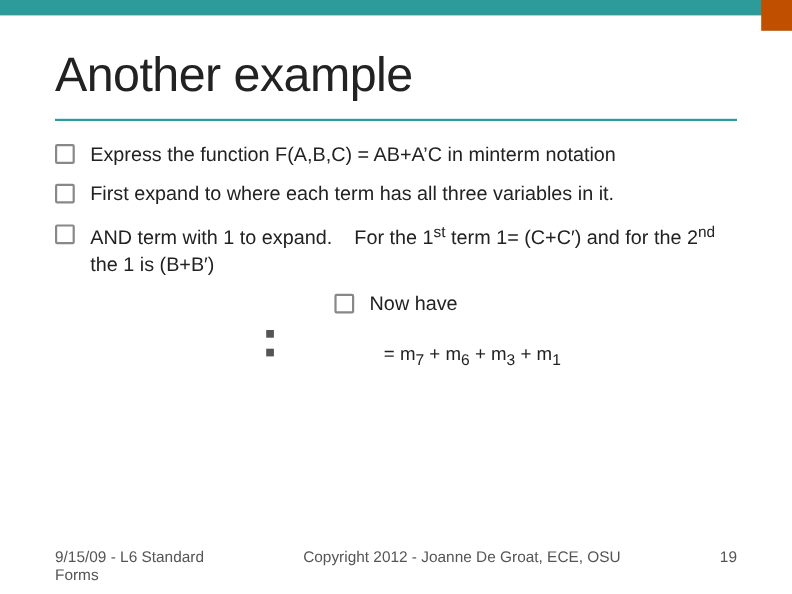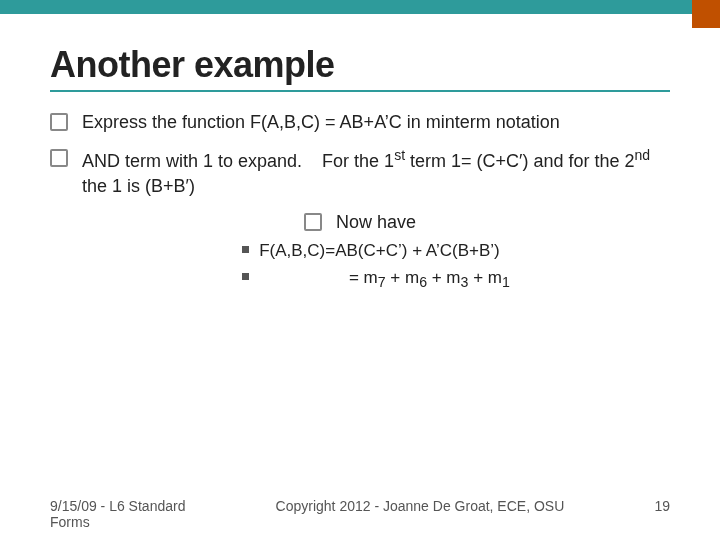--- a/index.html
+++ b/index.html
@@ -29,24 +29,24 @@
     }
 
     .slide-content {
       position: absolute;
       top: 14px;
       left: 0; right: 0; bottom: 0;
       padding: 30px 50px 20px 50px;
     }
 
     .title {
-      font-size: 36px;
-      font-weight: bold;
+      font-size: 44px;
+      font-weight: normal;
       color: #222;
-      margin-bottom: 4px;
+      margin-bottom: 14px;
       letter-spacing: -0.5px;
     }
 
     .divider {
       border: none;
       border-top: 2px solid #2e9b9b;
       margin-bottom: 18px;
     }
 
     .bullets {
@@ -142,39 +142,42 @@
   <h1 class="title">Another example</h1>
   <hr class="divider">
 
   <ul class="bullets">
 
     <li>
       <div class="bullet-dot"></div>
       <span class="bullet-text">Express the function F(A,B,C) = AB+A’C in minterm notation</span>
     </li>
 
+    <li>
+      <div class="bullet-dot"></div>
+      <span class="bullet-text">First expand to where each term has all three variables in it.</span>
+    </li>
 
     <li>
       <div class="bullet-dot"></div>
       <span class="bullet-text">
         AND term with 1 to expand.&nbsp;&nbsp;&nbsp;&nbsp;For the 1<sup>st</sup> term 1= (C+C′) and for the 2<sup>nd</sup> the 1 is (B+B′)
       </span>
     </li>
 
     <li style="flex-direction: column; align-items: center;">
       <div style="display: flex; align-items: flex-start;">
         <div class="bullet-dot"></div>
         <span class="bullet-text">Now have</span>
       </div>
 
       <ul class="sub-bullets" style="margin-left: 32px;">
 
         <li>
           <div class="sub-bullet-square"></div>
-          <span>F(A,B,C)=AB(C+C’) + A’C(B+B’)</span>
         </li>
 
 
         <li>
           <div class="sub-bullet-square"></div>
           <span>
             &nbsp;&nbsp;&nbsp;&nbsp;&nbsp;&nbsp;&nbsp;&nbsp;&nbsp;&nbsp;&nbsp;&nbsp;&nbsp;&nbsp;&nbsp;&nbsp;&nbsp;&nbsp;&nbsp;= m<sub>7</sub> + m<sub>6</sub> + m<sub>3</sub> + m<sub>1</sub>
           </span>
         </li>
       </ul>

